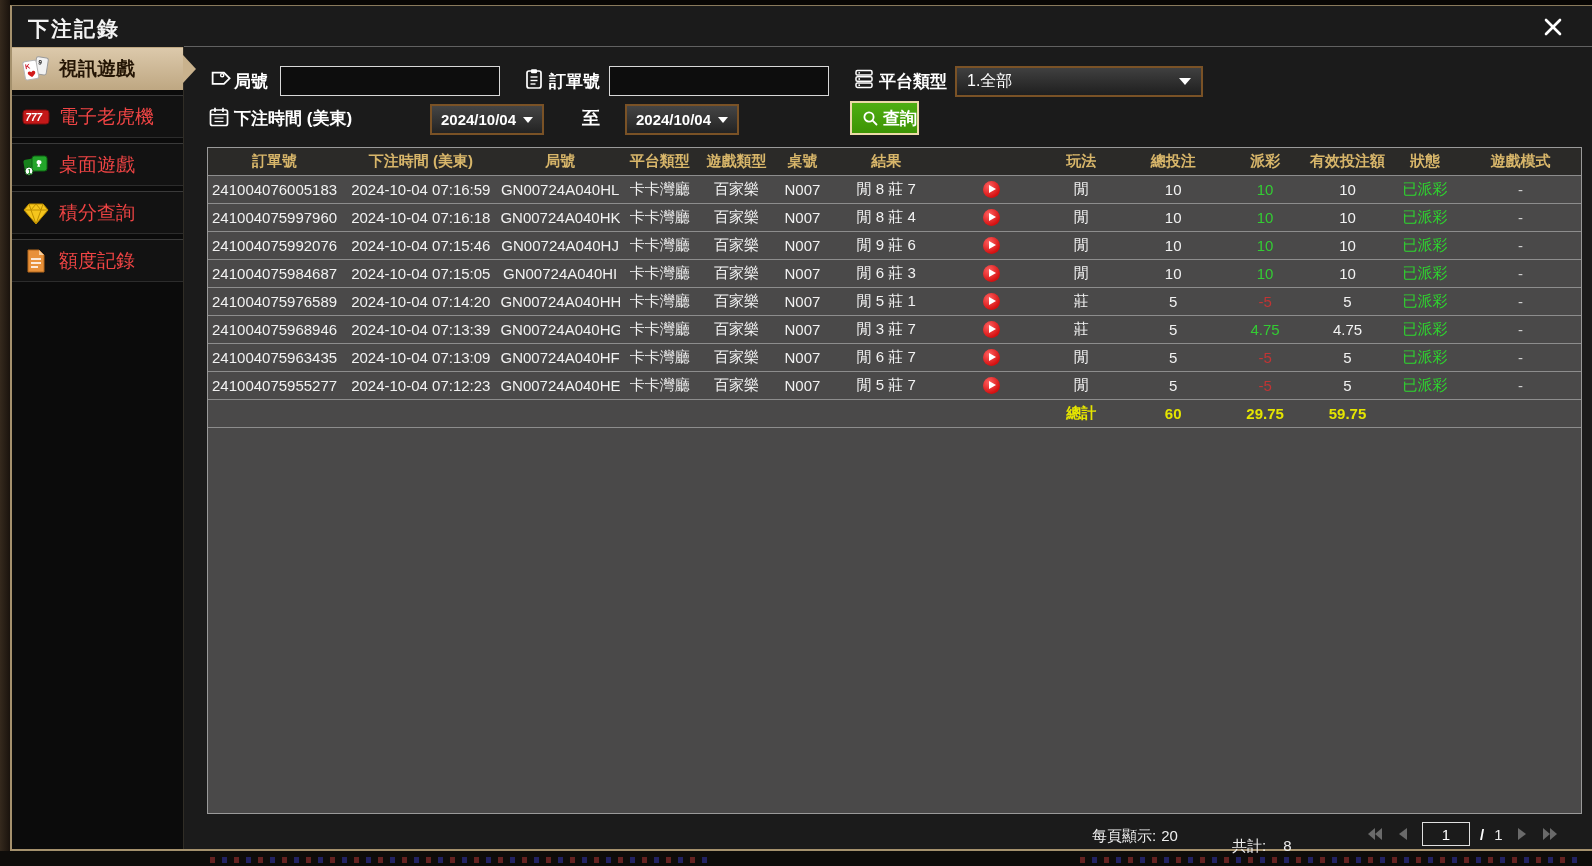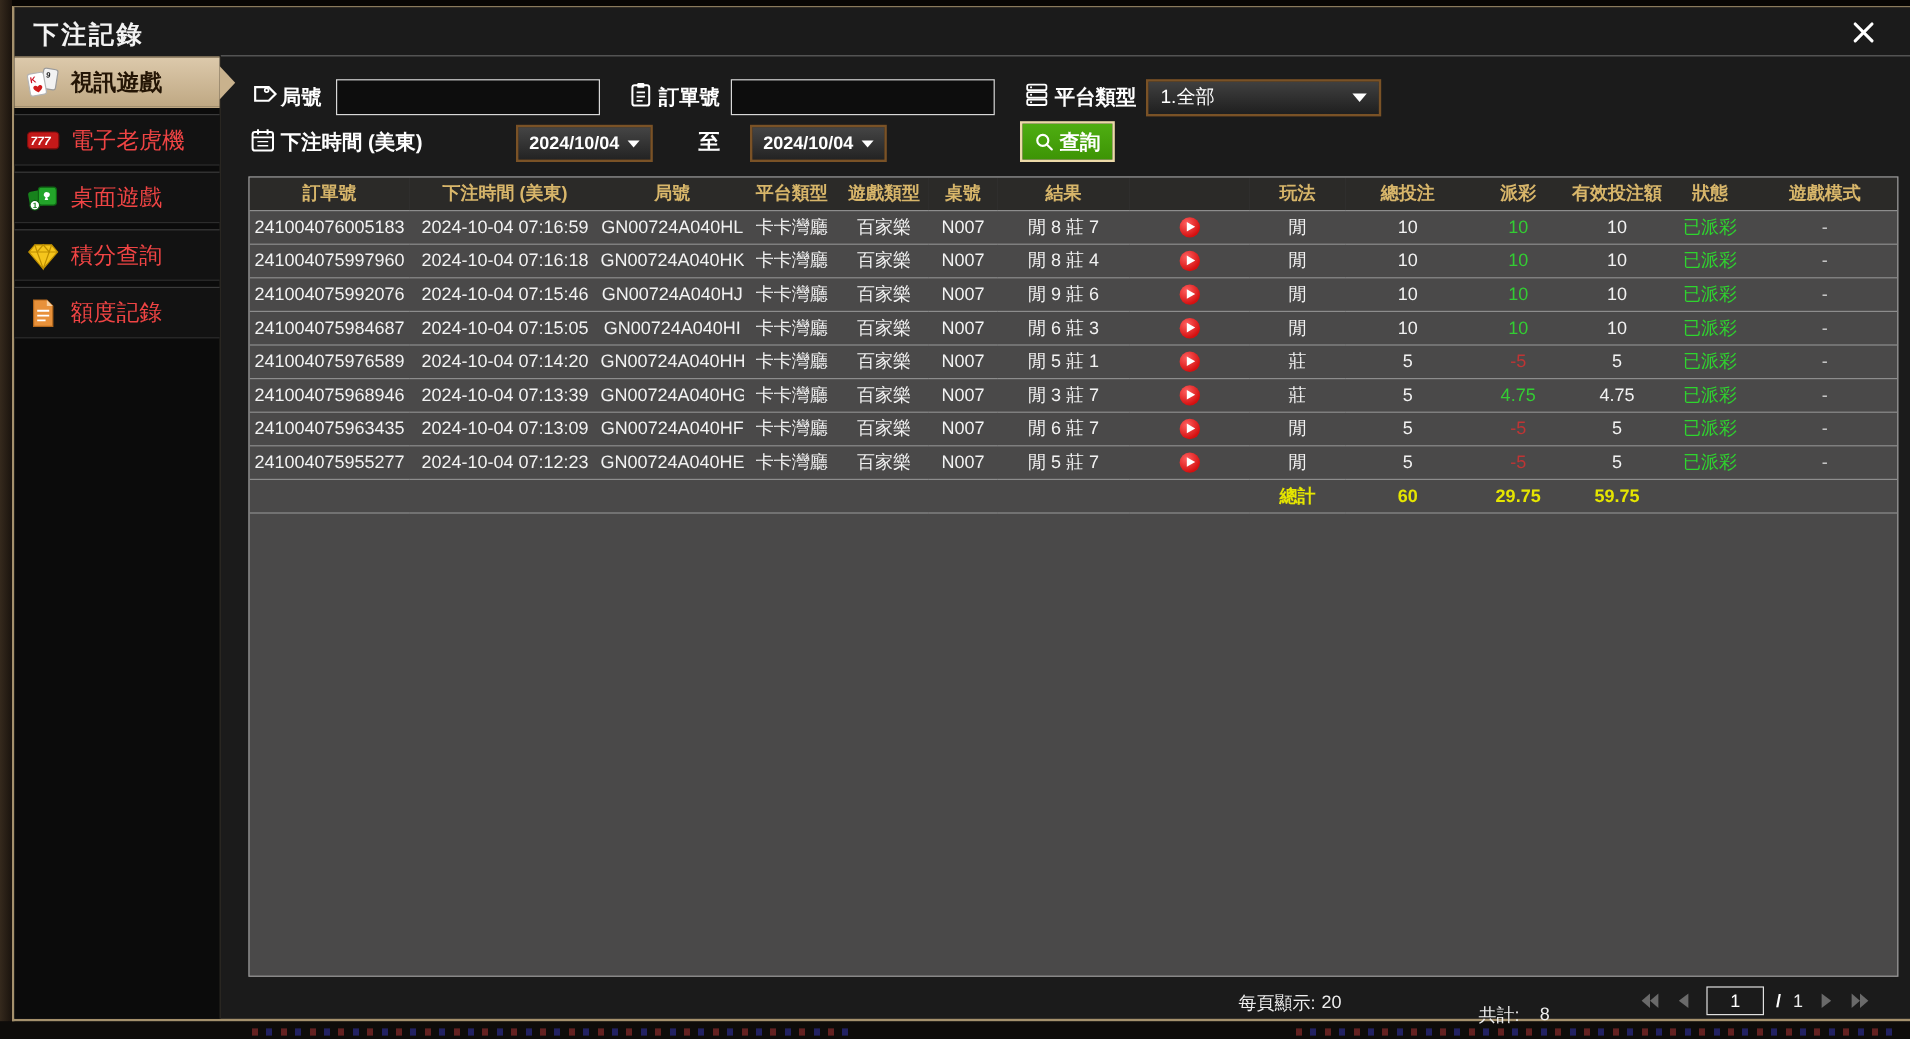--- a/index.html
+++ b/index.html
@@ -50,22 +50,22 @@
     background:linear-gradient(#404040,#1f1f1f); border:2px solid #7a5226; color:#fff;
     font-size:16px; cursor:pointer; }
   .dropdown .dtext { flex:1; padding-left:10px; }
   .caret { width:0; height:0; border-left:6px solid transparent; border-right:6px solid transparent;
     border-top:7px solid #fff; margin-right:10px; }
   .datebox { position:absolute; height:31px; display:flex; align-items:center; justify-content:center;
     gap:7px; background:linear-gradient(#454545,#232323); border:2px solid #7a5226;
     color:#fff; font-weight:bold; font-size:15px; cursor:pointer; }
   .datebox .caret { margin:0; border-left-width:5px; border-right-width:5px; border-top-width:6px; }
   .to-label { position:absolute; color:#fff; font-weight:bold; font-size:18px; }
-  .search-btn { position:absolute; width:79px; height:34px; display:flex; align-items:center;
-    justify-content:center; gap:4px; background:linear-gradient(#4fae12,#3d9405);
+  .search-btn { position:absolute; width:69px; height:34px; display:flex; align-items:center;
+    justify-content:flex-end; gap:4px; background:linear-gradient(#4fae12,#3d9405);
     border:2px solid #ecd9a8; color:#fff; font-weight:bold; font-size:17px; cursor:pointer; }
 
   
   .table-wrap { position:absolute; left:23px; top:100px; width:1375px; height:667px;
     background:#4a4949; border:1px solid #9a9a9a; overflow:hidden; }
   table { width:100%; border-collapse:collapse; table-layout:fixed; }
   thead th { height:27px; background:#2b2a28; color:#d8b66a; font-weight:bold; font-size:15px;
     border-bottom:1px solid #8d8d8d; }
   tbody td { height:28px; text-align:center; color:#f2f2f2; font-size:15px;
     border-bottom:1px solid #8d8d8d; white-space:nowrap; overflow:hidden; }
@@ -75,21 +75,21 @@
   td.dim { color:#cfcfcf; }
   .totals-label, .totals-val { color:#e5e500 !important; font-weight:bold; }
   .play-btn { display:inline-block; width:17px; height:17px; border-radius:50%;
     background:radial-gradient(circle at 35% 30%,#ff5f5f,#d40f0f 72%); position:relative;
     vertical-align:middle; cursor:pointer; }
   .play-tri { position:absolute; left:6px; top:4px; width:0; height:0;
     border-left:7px solid #fff; border-top:4.5px solid transparent; border-bottom:4.5px solid transparent; }
 
   
   .pagination { position:absolute; left:0; right:0; top:772px; height:34px; color:#eee; font-size:15px; }
-  .pp-group { position:absolute; left:848px; top:8px; display:flex; gap:5px; }
+  .pp-group { position:absolute; left:908px; top:8px; display:flex; gap:5px; }
   .tot-group { position:absolute; left:1048px; top:18px; display:flex; gap:17px; }
   .pager { position:absolute; left:1182px; top:3px; display:flex; align-items:center; gap:10px; }
   .pg-arrow { width:18px; height:18px; cursor:pointer; display:inline-flex; align-items:center; justify-content:center; }
   .page-input { width:48px; height:24px; background:transparent; border:1px solid #e0e0e0;
     color:#fff; font-size:15px; text-align:center; outline:none; }
   .pg-sep { color:#fff; font-weight:bold; }
 </style>
 </head>
 <body>
 
@@ -185,21 +185,21 @@
 
     <svg class="ficon" style="left:668px; top:20px;" viewBox="0 0 24 24">
       <rect x="4" y="3.5" width="16" height="4.6" rx="1.4" fill="none" stroke="#fff" stroke-width="1.5"></rect>
       <rect x="4" y="9.7" width="16" height="4.6" rx="1.4" fill="none" stroke="#fff" stroke-width="1.5"></rect>
       <rect x="4" y="15.9" width="16" height="4.6" rx="1.4" fill="none" stroke="#fff" stroke-width="1.5"></rect>
       <circle cx="7.2" cy="5.8" r=".9" fill="#fff"></circle>
         <circle cx="7.2" cy="12" r=".9" fill="#fff"></circle>
         <circle cx="7.2" cy="18.2" r=".9" fill="#fff"></circle>
     </svg>
     <span class="flabel" style="left:695px; top:23px;">平台類型</span>
-    <div class="dropdown" style="left:771px; top:19px; width:196px;">
+    <div class="dropdown" style="left:771px; top:19px; width:248px;">
       <span class="dtext">1.全部</span>
       <span class="caret"></span>
     </div>
 
     <svg class="ficon" style="left:23px; top:58px;" viewBox="0 0 24 24">
       <rect x="3.5" y="5" width="17" height="15.5" rx="2" fill="none" stroke="#fff" stroke-width="1.7"></rect>
       <line x1="8" y1="2.8" x2="8" y2="7" stroke="#fff" stroke-width="1.7"></line>
       <line x1="16" y1="2.8" x2="16" y2="7" stroke="#fff" stroke-width="1.7"></line>
       <line x1="3.5" y1="9.5" x2="20.5" y2="9.5" stroke="#fff" stroke-width="1.4"></line>
       <line x1="7.5" y1="13" x2="16.5" y2="13" stroke="#fff" stroke-width="1.2"></line>

